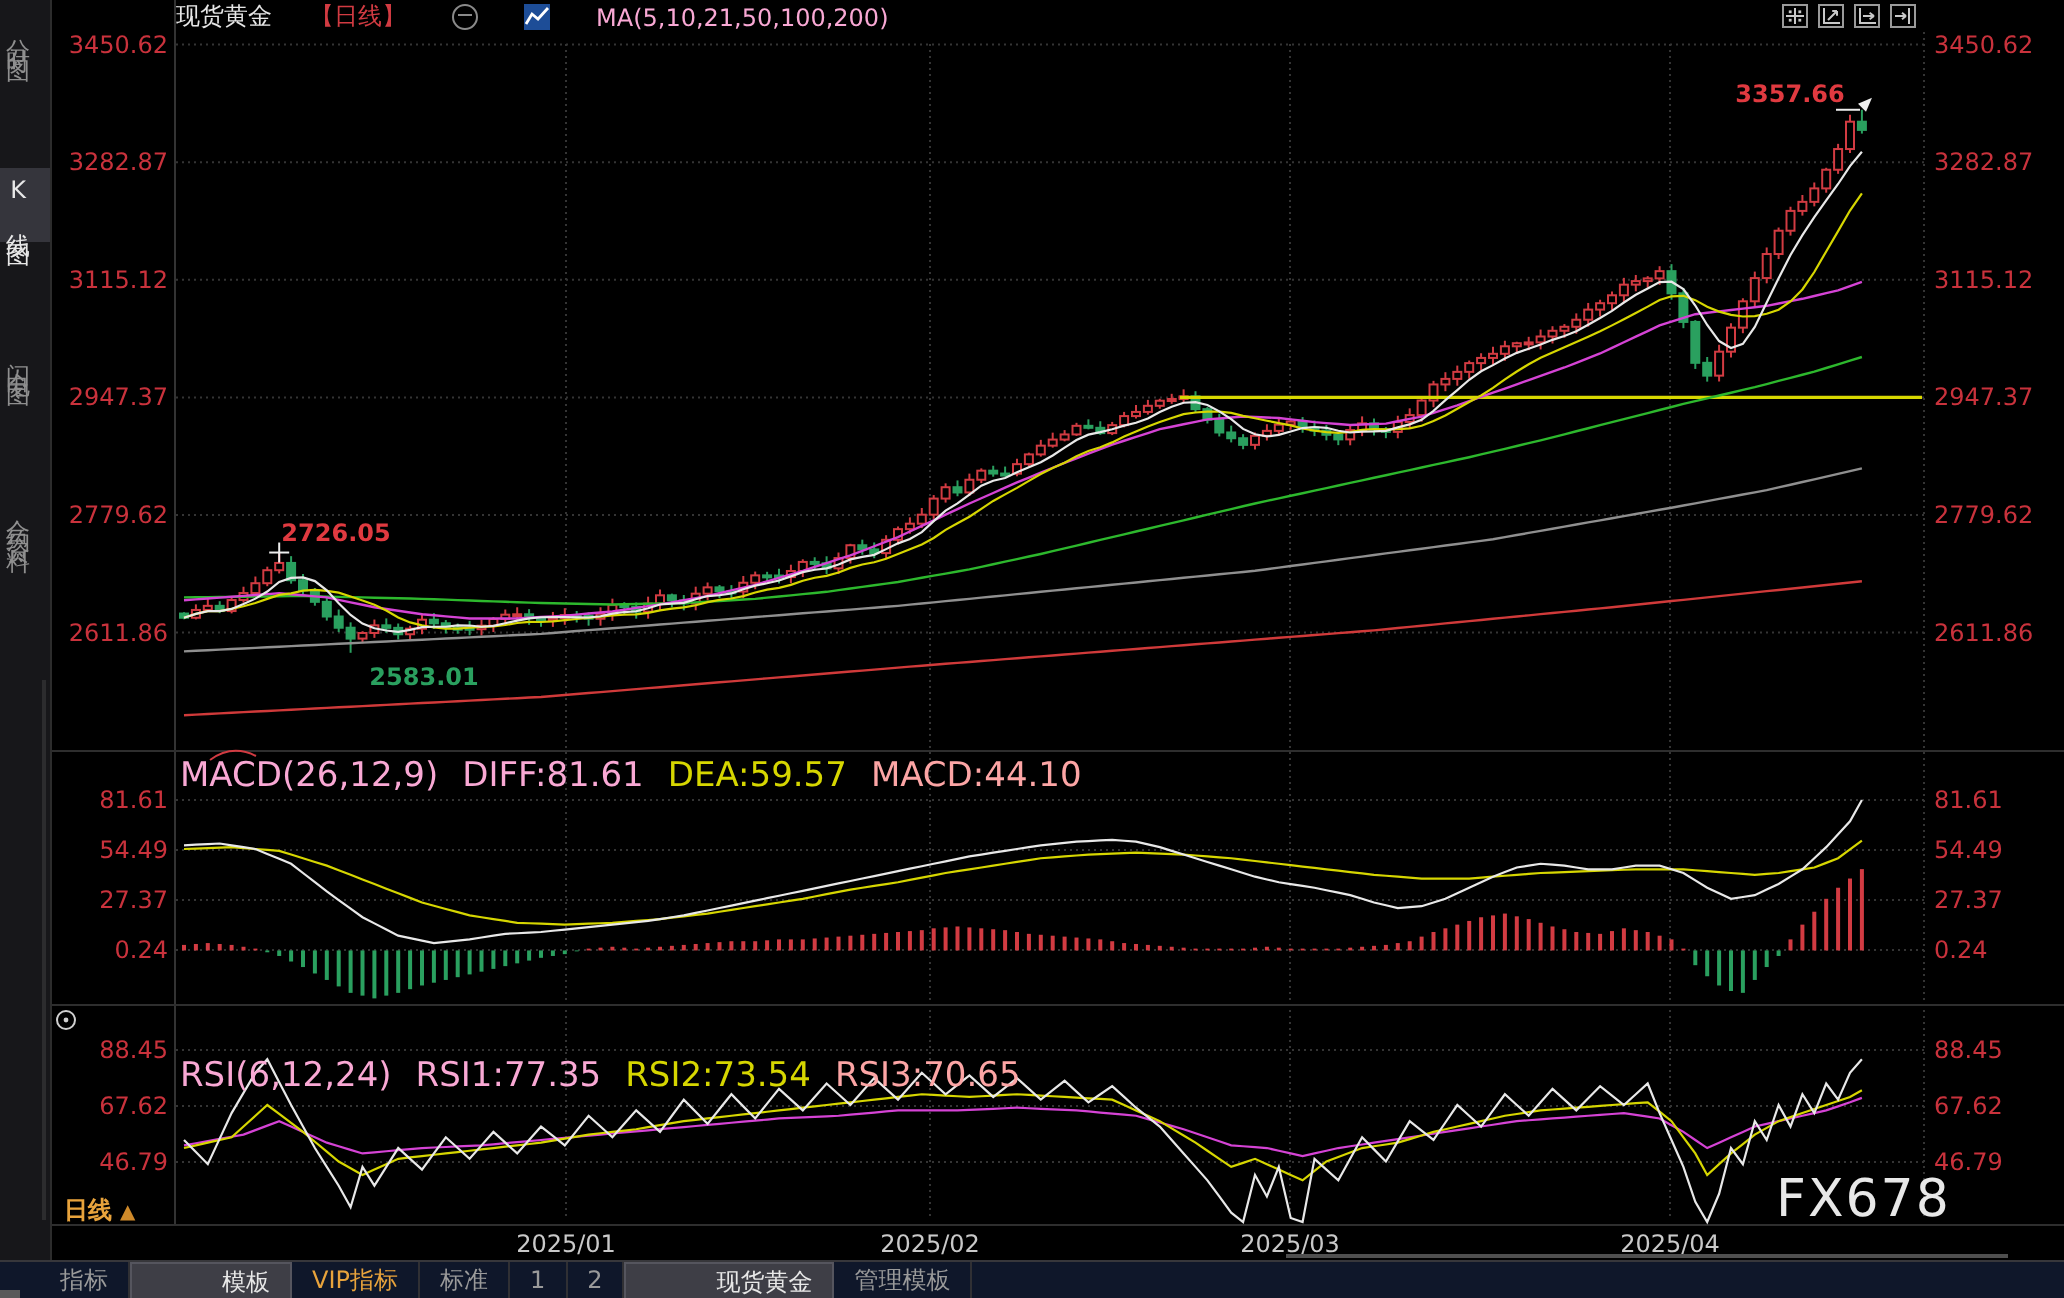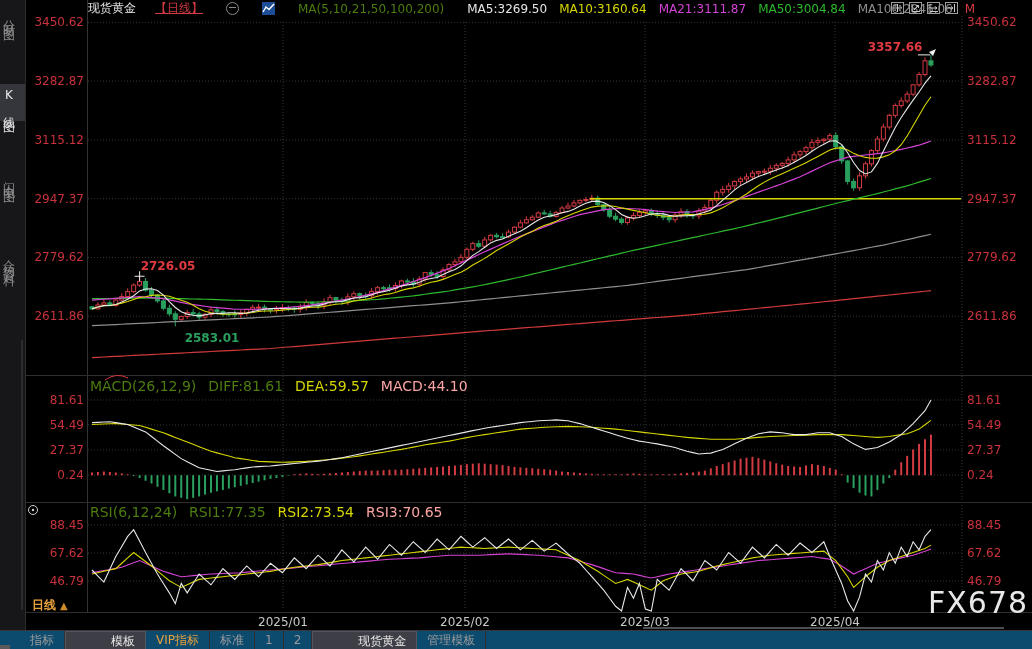--- a/index.html
+++ b/index.html
@@ -3,46 +3,46 @@
 <meta charset="utf-8">
 <style>
   html,body{margin:0;padding:0;background:#000;}
   body{width:1032px;height:649px;position:relative;overflow:hidden;
        font-family:"DejaVu Sans",sans-serif;-webkit-font-smoothing:antialiased;}
   #chart-svg{position:absolute;left:0;top:0;z-index:1;}
   .txt{position:absolute;z-index:3;white-space:nowrap;}
   
   .hdr{left:88px;top:1px;height:15px;display:flex;align-items:center;gap:23px;font-size:12px;}
   .c-white{color:#e6e6e6}.c-red{color:#d23b42}.c-yellow{color:#d6d600}
-  .c-magenta{color:#fca5a5}.c-light{color:#4d7c0f}
+  .c-magenta{color:#fca5a5}.c-light{color:#f9a8d4}
   .circle-minus{width:11px;height:11px;border:1px solid #8a8a8a;border-radius:50%;
      display:inline-block;position:relative;}
   .circle-minus::after{content:"";position:absolute;left:2px;right:2px;top:4px;height:1px;background:#8a8a8a;}
   .mini-chart-icon{width:13px;height:13px;background:#1d4d97;display:inline-block;}
   
   .sidebar{position:absolute;left:0;top:0;width:25px;height:631px;background:#17171a;
      border-right:1px solid #2c2c2c;z-index:4;}
   .side-item{position:absolute;left:0;width:25px;text-align:center;font-size:12px;color:#8f8f8f;
      writing-mode:vertical-lr;text-orientation:upright;letter-spacing:5px;padding:4px 0;}
   .side-item.active{background:#35353c;color:#e8e8e8;}
   .side-scroll{position:absolute;left:21px;top:340px;width:2px;height:270px;background:#2c2c2e;}
   
   .toolbar{left:891px;top:2px;display:flex;gap:5px;}
   .tb-icon{width:13px;height:12px;}
   
-  .pane-row{display:flex;gap:12px;font-size:14px;}
+  .pane-row{display:flex;gap:12px;font-size:17px;}
   
   .period-btn{left:32px;top:597px;font-size:12px;font-weight:bold;color:#e8a33c;}
   .period-btn .tri{color:#cf8a2a;font-size:10px;margin-left:4px;}
   
-  .watermark{left:888px;top:585px;font-size:30px;color:#e8e8e8;letter-spacing:1px;z-index:2;margin-left:40px;}
+  .watermark{left:888px;top:585px;font-size:26px;color:#e8e8e8;letter-spacing:1px;z-index:2;}
   
   .scroll-thumb{position:absolute;left:643px;top:627px;width:361px;height:2px;background:#4f4f4f;z-index:3;}
   
-  .footer{position:absolute;left:0;top:630px;width:1032px;height:19px;background:#0c4a6e;
+  .footer{position:absolute;left:0;top:630px;width:1032px;height:19px;background:#0f172a;
      border-top:1px solid #37373b;z-index:4;display:flex;align-items:stretch;padding-left:20px;box-sizing:border-box;}
   .ftab{font-size:12px;line-height:18px;color:#9a9a9a;padding:0 10px;border-right:1px solid #303034;}
   .ftab.button{background:#3e3e46;color:#e8e8e8;border:1px solid #55555e;border-bottom:none;margin:0;padding-left:45px;}
   .ftab.vip{color:#e8a33c;}
   .footer-nub{position:absolute;left:0;top:645px;width:10px;height:4px;background:#5a5a5a;z-index:5;}
 </style>
 </head>
 <body>
 
 <svg id="chart-svg" width="1032" height="649">
@@ -551,34 +551,26 @@
 <div class="sidebar" id="sidebar">
     <div class="side-item" style="top: 6px;">分时图</div>
     <div class="side-item active" style="top: 84px;">K线图</div>
     <div class="side-item" style="top: 168px;">闪电图</div>
     <div class="side-item" style="top: 246px;">合约资料</div>
     <div class="side-scroll"></div>
   </div>
 
 <div class="txt hdr">
   <span class="c-white">现货黄金</span>
-  <span class="c-red" style="margin-left:-4px;text-decoration:underline;">【日线】</span>
+  <span class="c-red" style="margin-left:-4px;">【日线】</span>
   <span class="circle-minus"></span>
   <svg class="mini-chart-icon" viewBox="0 0 13 13">
     <polyline points="1,10 4,5 7,7.5 12,2" fill="none" stroke="#fff" stroke-width="1.4"></polyline>
   </svg>
   <span class="c-light">MA(5,10,21,50,100,200)</span>
-  <span id="ma-values" style="display:flex;gap:12px;">
-      <span style="color: rgb(230, 230, 230);">MA5:3269.50</span>
-      <span style="color: rgb(214, 214, 0);">MA10:3160.64</span>
-      <span style="color: rgb(213, 67, 213);">MA21:3111.87</span>
-      <span style="color: rgb(45, 184, 45);">MA50:3004.84</span>
-      <span style="color: rgb(143, 143, 143);">MA100:2846.06</span>
-      <span style="color: rgb(210, 59, 66);">M</span>
-    </span>
 </div>
 
 <div class="txt toolbar">
   <svg class="tb-icon" viewBox="0 0 13 12">
     <rect x="0.5" y="0.5" width="12" height="11" fill="none" stroke="#9a9a9a"></rect>
     <path d="M6.5 2 V10 M2 6 H11" stroke="#c8c8c8" fill="none"></path>
     <rect x="3.4" y="3.2" width="1.4" height="1.4" fill="#c8c8c8"></rect>
       <rect x="8.2" y="3.2" width="1.4" height="1.4" fill="#c8c8c8"></rect>
     <rect x="3.4" y="7.4" width="1.4" height="1.4" fill="#c8c8c8"></rect>
       <rect x="8.2" y="7.4" width="1.4" height="1.4" fill="#c8c8c8"></rect>
@@ -600,21 +592,21 @@
   </svg>
 </div>
 
 <div class="txt pane-row" style="left:90px;top:378px;">
   <span class="c-light">MACD(26,12,9)</span>
   <span class="c-light">DIFF:81.61</span>
   <span class="c-yellow">DEA:59.57</span>
   <span class="c-magenta">MACD:44.10</span>
 </div>
 
-<div class="txt pane-row" style="left:90px;top:504px;">
+<div class="txt pane-row" style="left:90px;top:528px;">
   <span class="c-light">RSI(6,12,24)</span>
   <span class="c-light">RSI1:77.35</span>
   <span class="c-yellow">RSI2:73.54</span>
   <span class="c-magenta">RSI3:70.65</span>
 </div>
 
 <div class="txt period-btn">
   <span>日线</span><span class="tri">▲</span>
 </div>
 

